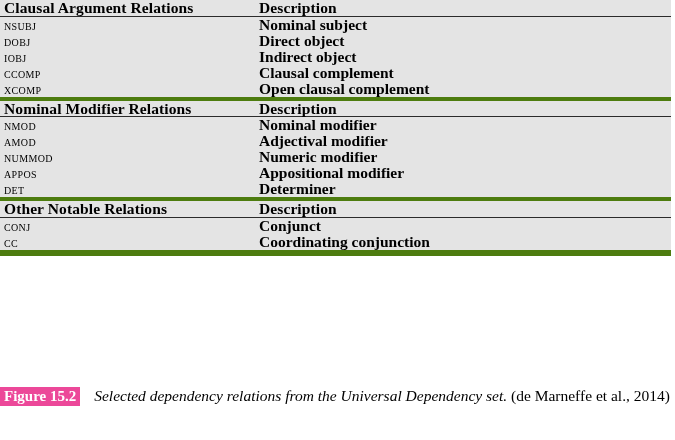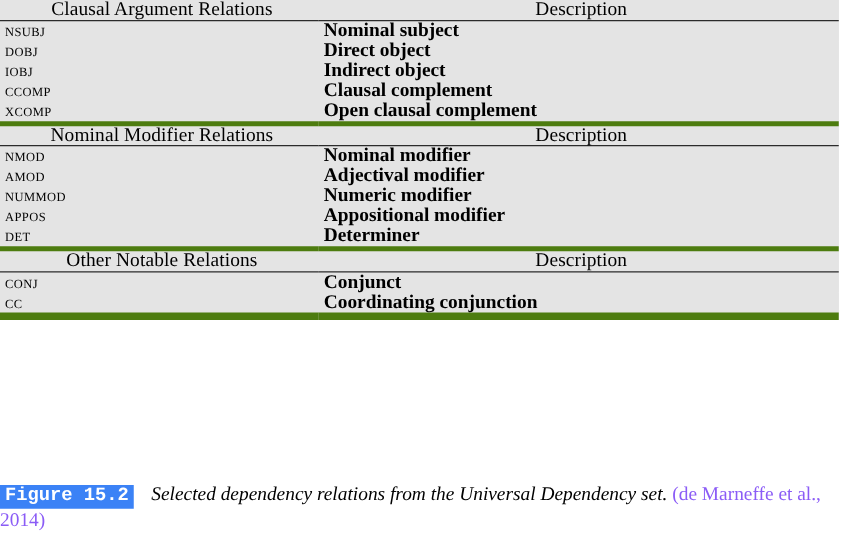--- a/index.html
+++ b/index.html
@@ -54,26 +54,25 @@
   tr.first-section-head td {
     border-top: none;
     border-bottom: 1.5px solid #2b2b2b;
   }
   tr.rule-bottom td {
     border-bottom: 6px solid #4d7c0f;
   }
 
   
   .hdr {
-    font-weight: normal;
+    font-weight: bold;
     font-size: 15.5px;
     padding-top: 4px;
     padding-bottom: 5px;
     letter-spacing: .1px;
-    text-align: center;
   }
 
   
   .rel {
     font-size: 14px;
     font-variant: small-caps;
     text-transform: lowercase;
     letter-spacing: .35px;
     padding-top: 4px;
     padding-bottom: 4px;
@@ -91,28 +90,27 @@
     position: absolute;
     left: 0;
     top: 386px;
     width: 675px;
     font-size: 15.5px;
     line-height: 19px;
     color: #000;
   }
   #fig-label {
     display: inline-block;
-    background: #3b82f6;
+    background: #ec4899;
     color: #ffffff;
     font-weight: bold;
     font-size: 15px;
     padding: 1px 4px 2px 4px;
     line-height: 16px;
     vertical-align: baseline;
-    font-family: Liberation Mono, monospace;
   }
   #caption-text {
     margin-left: 14px;
     font-style: italic;
   }
   .cite-link {
     color: #2020e8;
   }
 </style>
 </head>
@@ -186,15 +184,15 @@
         <td class="desc">Conjunct</td>
       </tr>
       <tr class="rule-bottom">
         <td class="rel">CC</td>
         <td class="desc">Coordinating conjunction</td>
       </tr>
 
     </tbody>
   </table>
 
-  <div id="caption"><span id="fig-label">Figure 15.2</span><span id="caption-text">Selected dependency relations from the Universal Dependency set.</span> <span class="cite-link" style="color: #8b5cf6; margin-top: 14px;">(de Marneffe et al., 2014)</span></div>
+  <div id="caption"><span id="fig-label">Figure 15.2</span><span id="caption-text">Selected dependency relations from the Universal Dependency set.</span> <span class="cite-link" style="color: #000000; margin-top: 14px;">(de Marneffe et al., 2014)</span></div>
 
 </div>
 
 </body></html>

